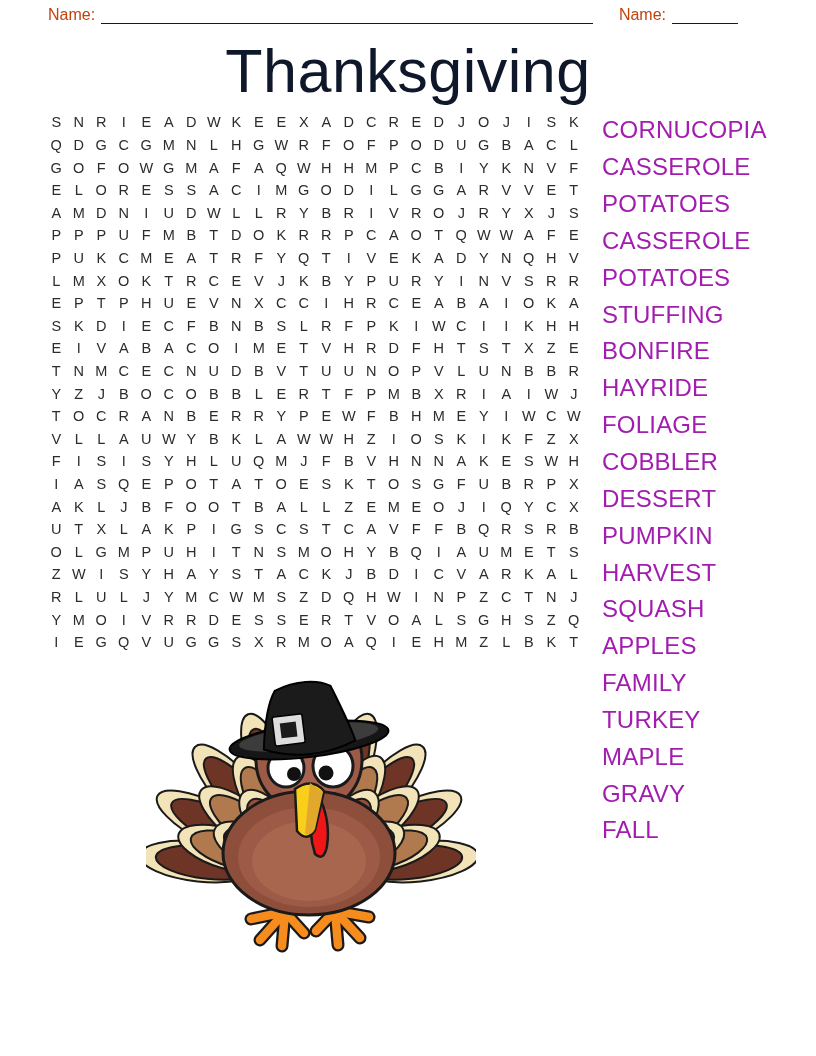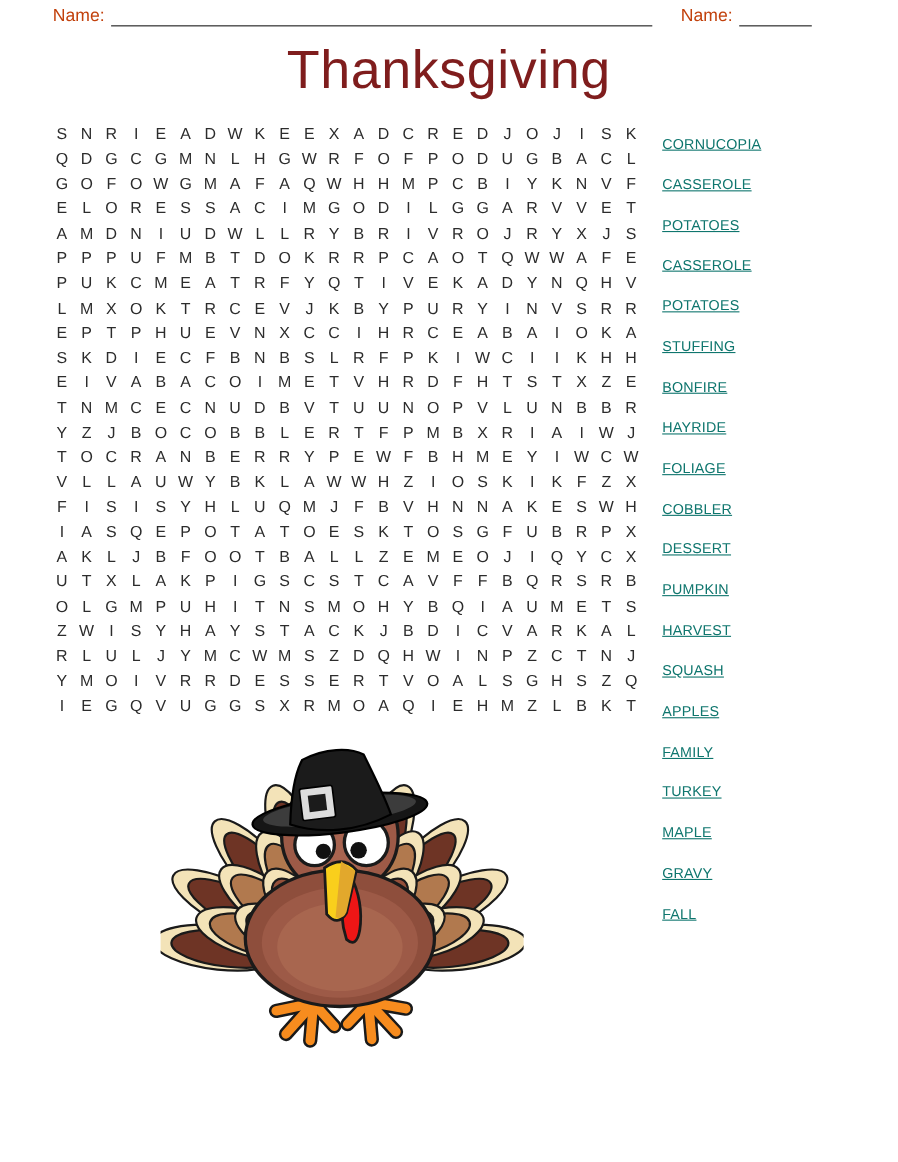--- a/index.html
+++ b/index.html
@@ -24,24 +24,24 @@
   }
   .field-label { white-space: nowrap; padding-right: 6px; line-height: 18px; }
   .write-line { border-bottom: 1.6px solid #1a1a1a; height: 18px; }
   .name-line { flex: 1 1 auto; margin-right: 26px; }
   .date-line { width: 66px; }
   
   .title {
     position: absolute;
     top: 36px; left: 0; width: 100%;
     text-align: center;
-    font-size: 49px;
+    font-size: 61px;
     font-weight: 400;
     letter-spacing: 0.5px;
-    color: #7f1d1d;
+    color: #0f172a;
   }
   
   .ws-grid {
     position: absolute;
     left: 45px; top: 111px;
     display: grid;
     grid-template-columns: repeat(24, 22.5px);
     grid-template-rows: repeat(24, 22.62px);
   }
   .ws-cell {
@@ -55,26 +55,25 @@
   
   .word-list {
     position: absolute;
     left: 602px; top: 112px;
     list-style: none;
   }
   .word-list li {
     height: 36.85px;
     display: flex;
     align-items: center;
-    font-size: 13px;
+    font-size: 24px;
     font-weight: 500;
     letter-spacing: 0.2px;
-    color: #0f766e;
+    color: #a21caf;
     white-space: nowrap;
-    text-decoration: underline;
   }
   
   .turkey-wrap {
     position: absolute;
     left: 146px; top: 668px;
     width: 330px; height: 290px;
   }
 </style>
 </head>
 <body>

